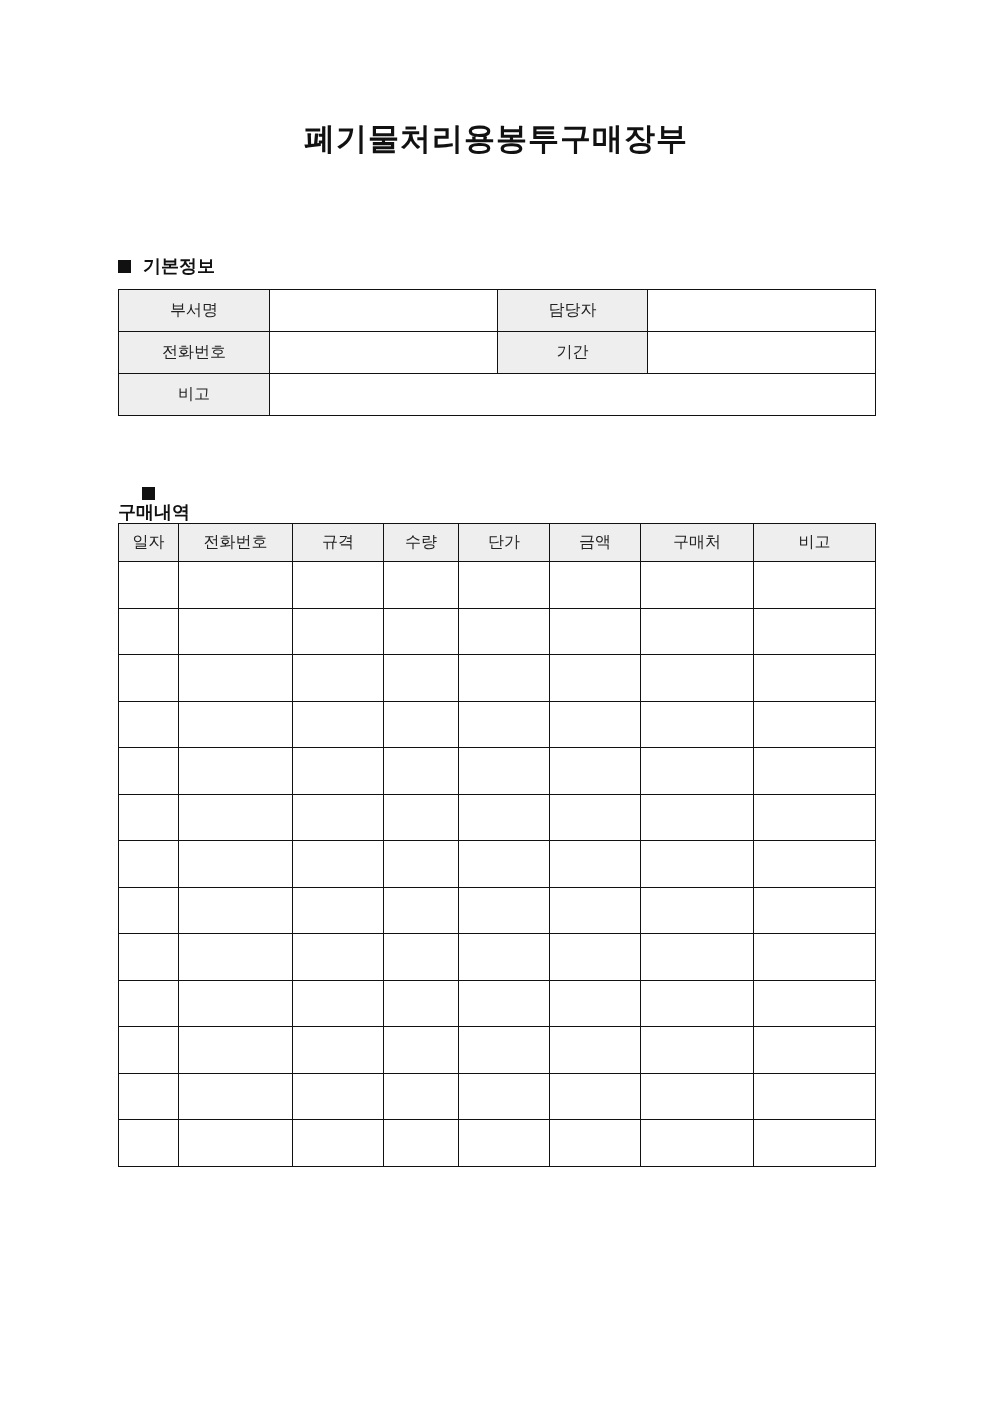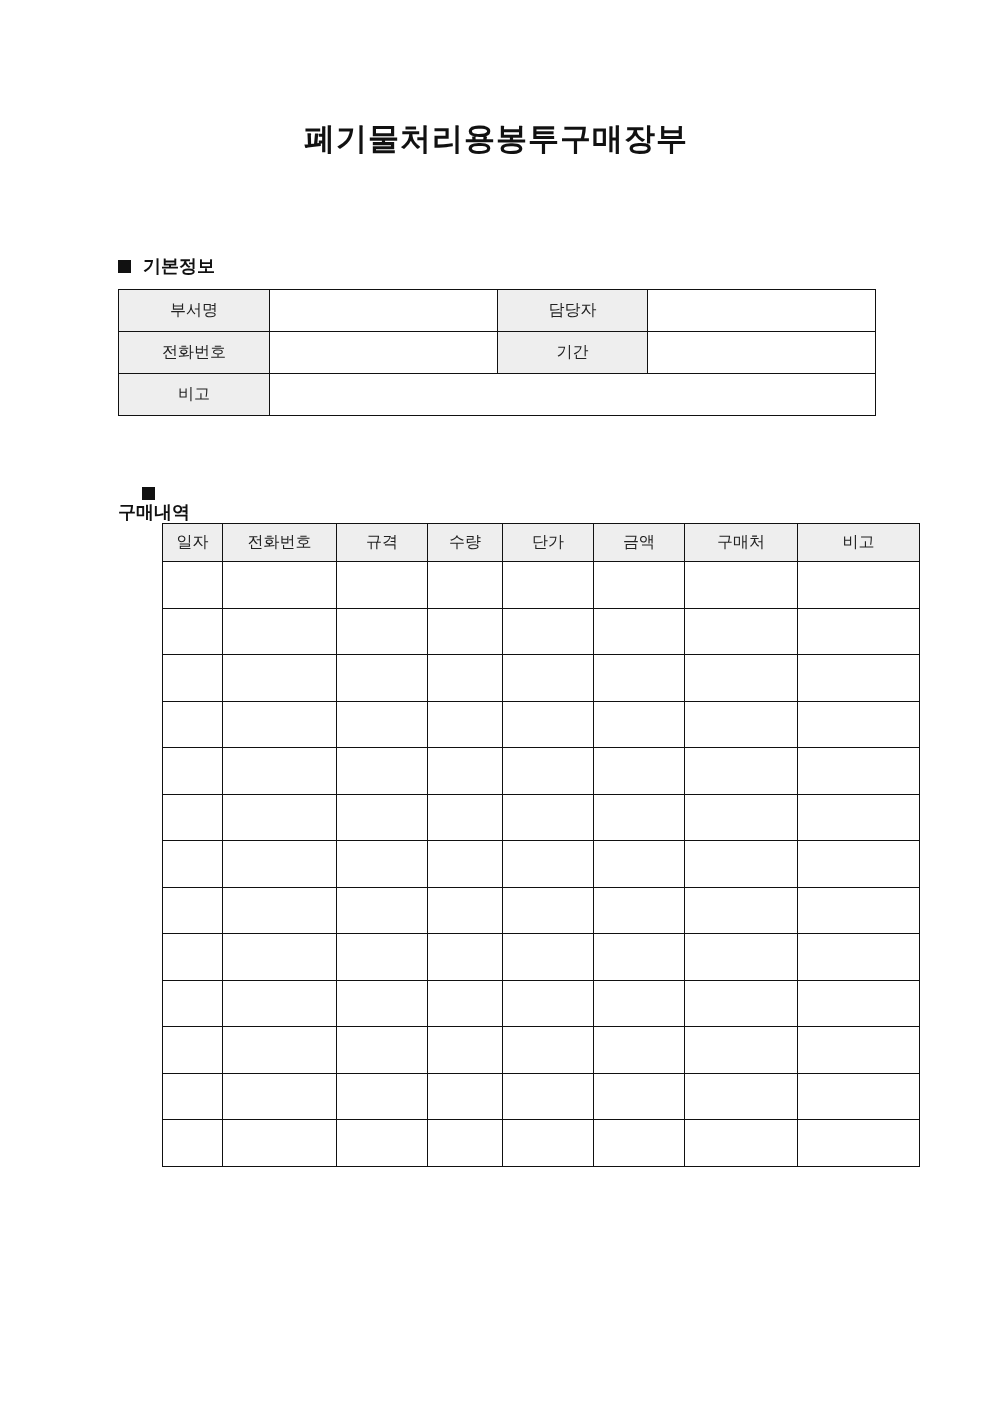--- a/index.html
+++ b/index.html
@@ -5,21 +5,21 @@
   html, body { margin:0; padding:0; background:#ffffff; }
   body { width:992px; height:1403px; position:relative; font-family:"DejaVu Sans","Liberation Sans",sans-serif; color:#111; }
   .title { position:absolute; top:118px; left:0; width:992px; text-align:center; font-size:31px; font-weight:bold; letter-spacing:1px; }
   .section { position:absolute; left:118px; font-size:18px; font-weight:bold; display:flex; align-items:center; }
   .section .sq { display:inline-block; width:13px; height:13px; background:#111; margin-right:12px; }
   table { position:absolute; border-collapse:collapse; table-layout:fixed; }
   td, th { border:1.5px solid #111; padding:0; font-size:16px; font-weight:normal; text-align:center; color:#222; }
   .lbl { background:#eeeeee; }
   #info { left:118px; top:289px; width:757px; }
   #info td { height:41px; }
-  #purchase { left:118px; top:523px; width:757px;margin-left:44px; }
+  #purchase { left:118px; top:523px; width:757px; }
   #purchase th { background:#eeeeee; height:37px; }
   #purchase td { height:45.5px; }
 </style>
 </head>
 <body>
 
 <div class="title">폐기물처리용봉투구매장부</div>
 
 <div class="section" style="top:254px;">
   <span class="sq"></span>

